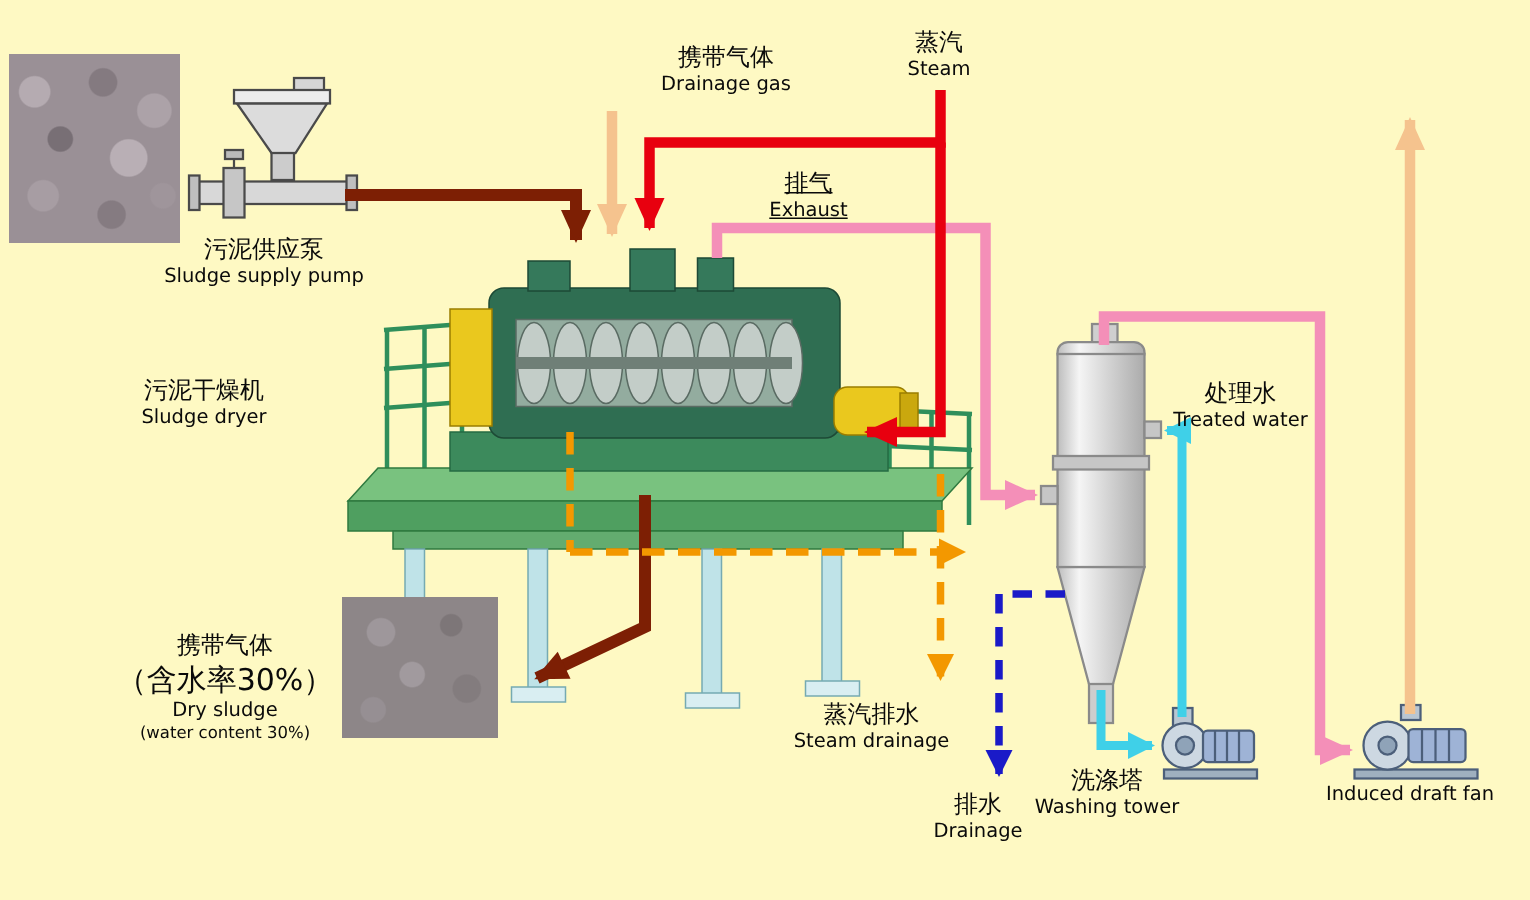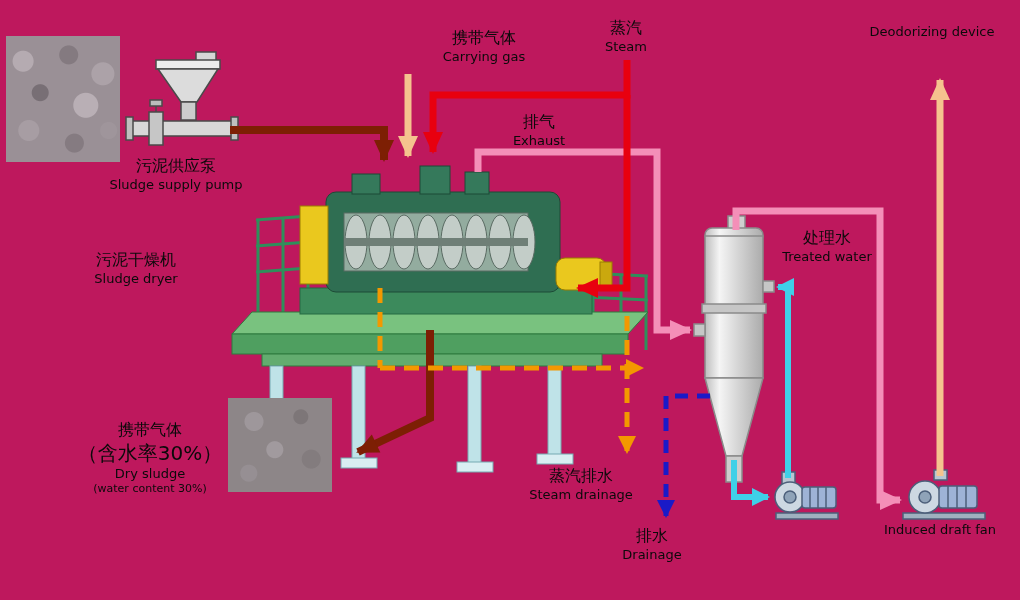--- a/index.html
+++ b/index.html
@@ -1,16 +1,16 @@
 <!DOCTYPE html>
 <html><head>
 <meta charset="utf-8">
 <style>
   html,body{margin:0;padding:0;background:#ffffff;}
-  #stage{position:relative;width:1020px;height:600px;background:#be185d;overflow:hidden;
+  #stage{position:relative;width:1020px;height:600px;background:#fef9c3;overflow:hidden;
          font-family:"DejaVu Sans","Liberation Sans",sans-serif;}
   svg.layer{position:absolute;left:0;top:0;width:1020px;height:600px;}
   .flow{fill:none;stroke-width:7;}
   .flow-thick{fill:none;stroke-width:8;}
   .flow-cyan{fill:none;stroke-width:6;}
   .dash-orange{fill:none;stroke-width:5;stroke-dasharray:15 9;}
   .dash-blue{fill:none;stroke-width:5;stroke-dasharray:13 9;}
   .lbl{position:absolute;text-align:center;color:#0a0a0a;}
   .lbl .zh{display:block;font-size:16px;line-height:1.3;}
   .lbl .zh2{display:block;font-size:20px;line-height:1.25;}
@@ -190,48 +190,47 @@
     <path class="dash-orange" d="M 380 288 V 368" stroke="#f39800"></path>
     <path class="dash-orange" d="M 380 368 H 642" marker-end="url(#mk-orange)" stroke="#f39800"></path>
     <path class="dash-orange" d="M 627 316 V 452" marker-end="url(#mk-orange)" stroke="#f39800"></path>
     <path class="dash-blue" d="M 710 396 H 666 V 516" marker-end="url(#mk-blue)" stroke="#1a1ac8"></path>
     <path class="flow-cyan" d="M 734 460 V 497 H 768" marker-end="url(#mk-cyan)" stroke="#3fd0e8"></path>
     <path class="flow-cyan" d="M 788 478 V 287 H 778" marker-end="url(#mk-cyan)" stroke="#3fd0e8"></path>
   </svg>
 
   <div class="lbl" style="left:428px;top:28px;width:112px;">
     <span class="zh">携带气体</span>
-    <span class="en">Carrying gas</span>
+    <span class="en">Drainage gas</span>
   </div>
 
   <div class="lbl" style="left:594px;top:18px;width:64px;">
     <span class="zh">蒸汽</span>
     <span class="en">Steam</span>
   </div>
 
-  <div class="lbl" style="left:500px;top:112px;width:78px;">
+  <div class="lbl" style="left:500px;top:112px;width:78px;text-decoration:underline;">
     <span class="zh">排气</span>
     <span class="en">Exhaust</span>
   </div>
 
   <div class="lbl" style="left:852px;top:24px;width:160px;">
-    <span class="en">Deodorizing device</span>
   </div>
 
   <div class="lbl" style="left:72px;top:250px;width:128px;">
     <span class="zh">污泥干燥机</span>
     <span class="en">Sludge dryer</span>
   </div>
 
   <div class="lbl" style="left:102px;top:156px;width:148px;">
     <span class="zh">污泥供应泵</span>
     <span class="en">Sludge supply pump</span>
   </div>
 
-  <div class="lbl" style="left:768px;top:228px;width:118px;">
+  <div class="lbl" style="left:768px;top:252px;width:118px;">
     <span class="zh">处理水</span>
     <span class="en">Treated water</span>
   </div>
 
   <div class="lbl" style="left:72px;top:420px;width:156px;">
     <span class="zh">携带气体</span>
     <span class="zh2">（含水率30%）</span>
     <span class="en">Dry sludge</span>
     <span class="en2">(water content 30%)</span>
   </div>
@@ -239,18 +238,22 @@
   <div class="lbl" style="left:612px;top:526px;width:80px;">
     <span class="zh">排水</span>
     <span class="en">Drainage</span>
   </div>
 
   <div class="lbl" style="left:518px;top:466px;width:126px;">
     <span class="zh">蒸汽排水</span>
     <span class="en">Steam drainage</span>
   </div>
 
+  <div class="lbl" style="left:684px;top:510px;width:108px;">
+    <span class="zh">洗涤塔</span>
+    <span class="en">Washing tower</span>
+  </div>
 
   <div class="lbl" style="left:866px;top:522px;width:148px;">
     <span class="en">Induced draft fan</span>
   </div>
 
 </div>
 
 </body></html>

